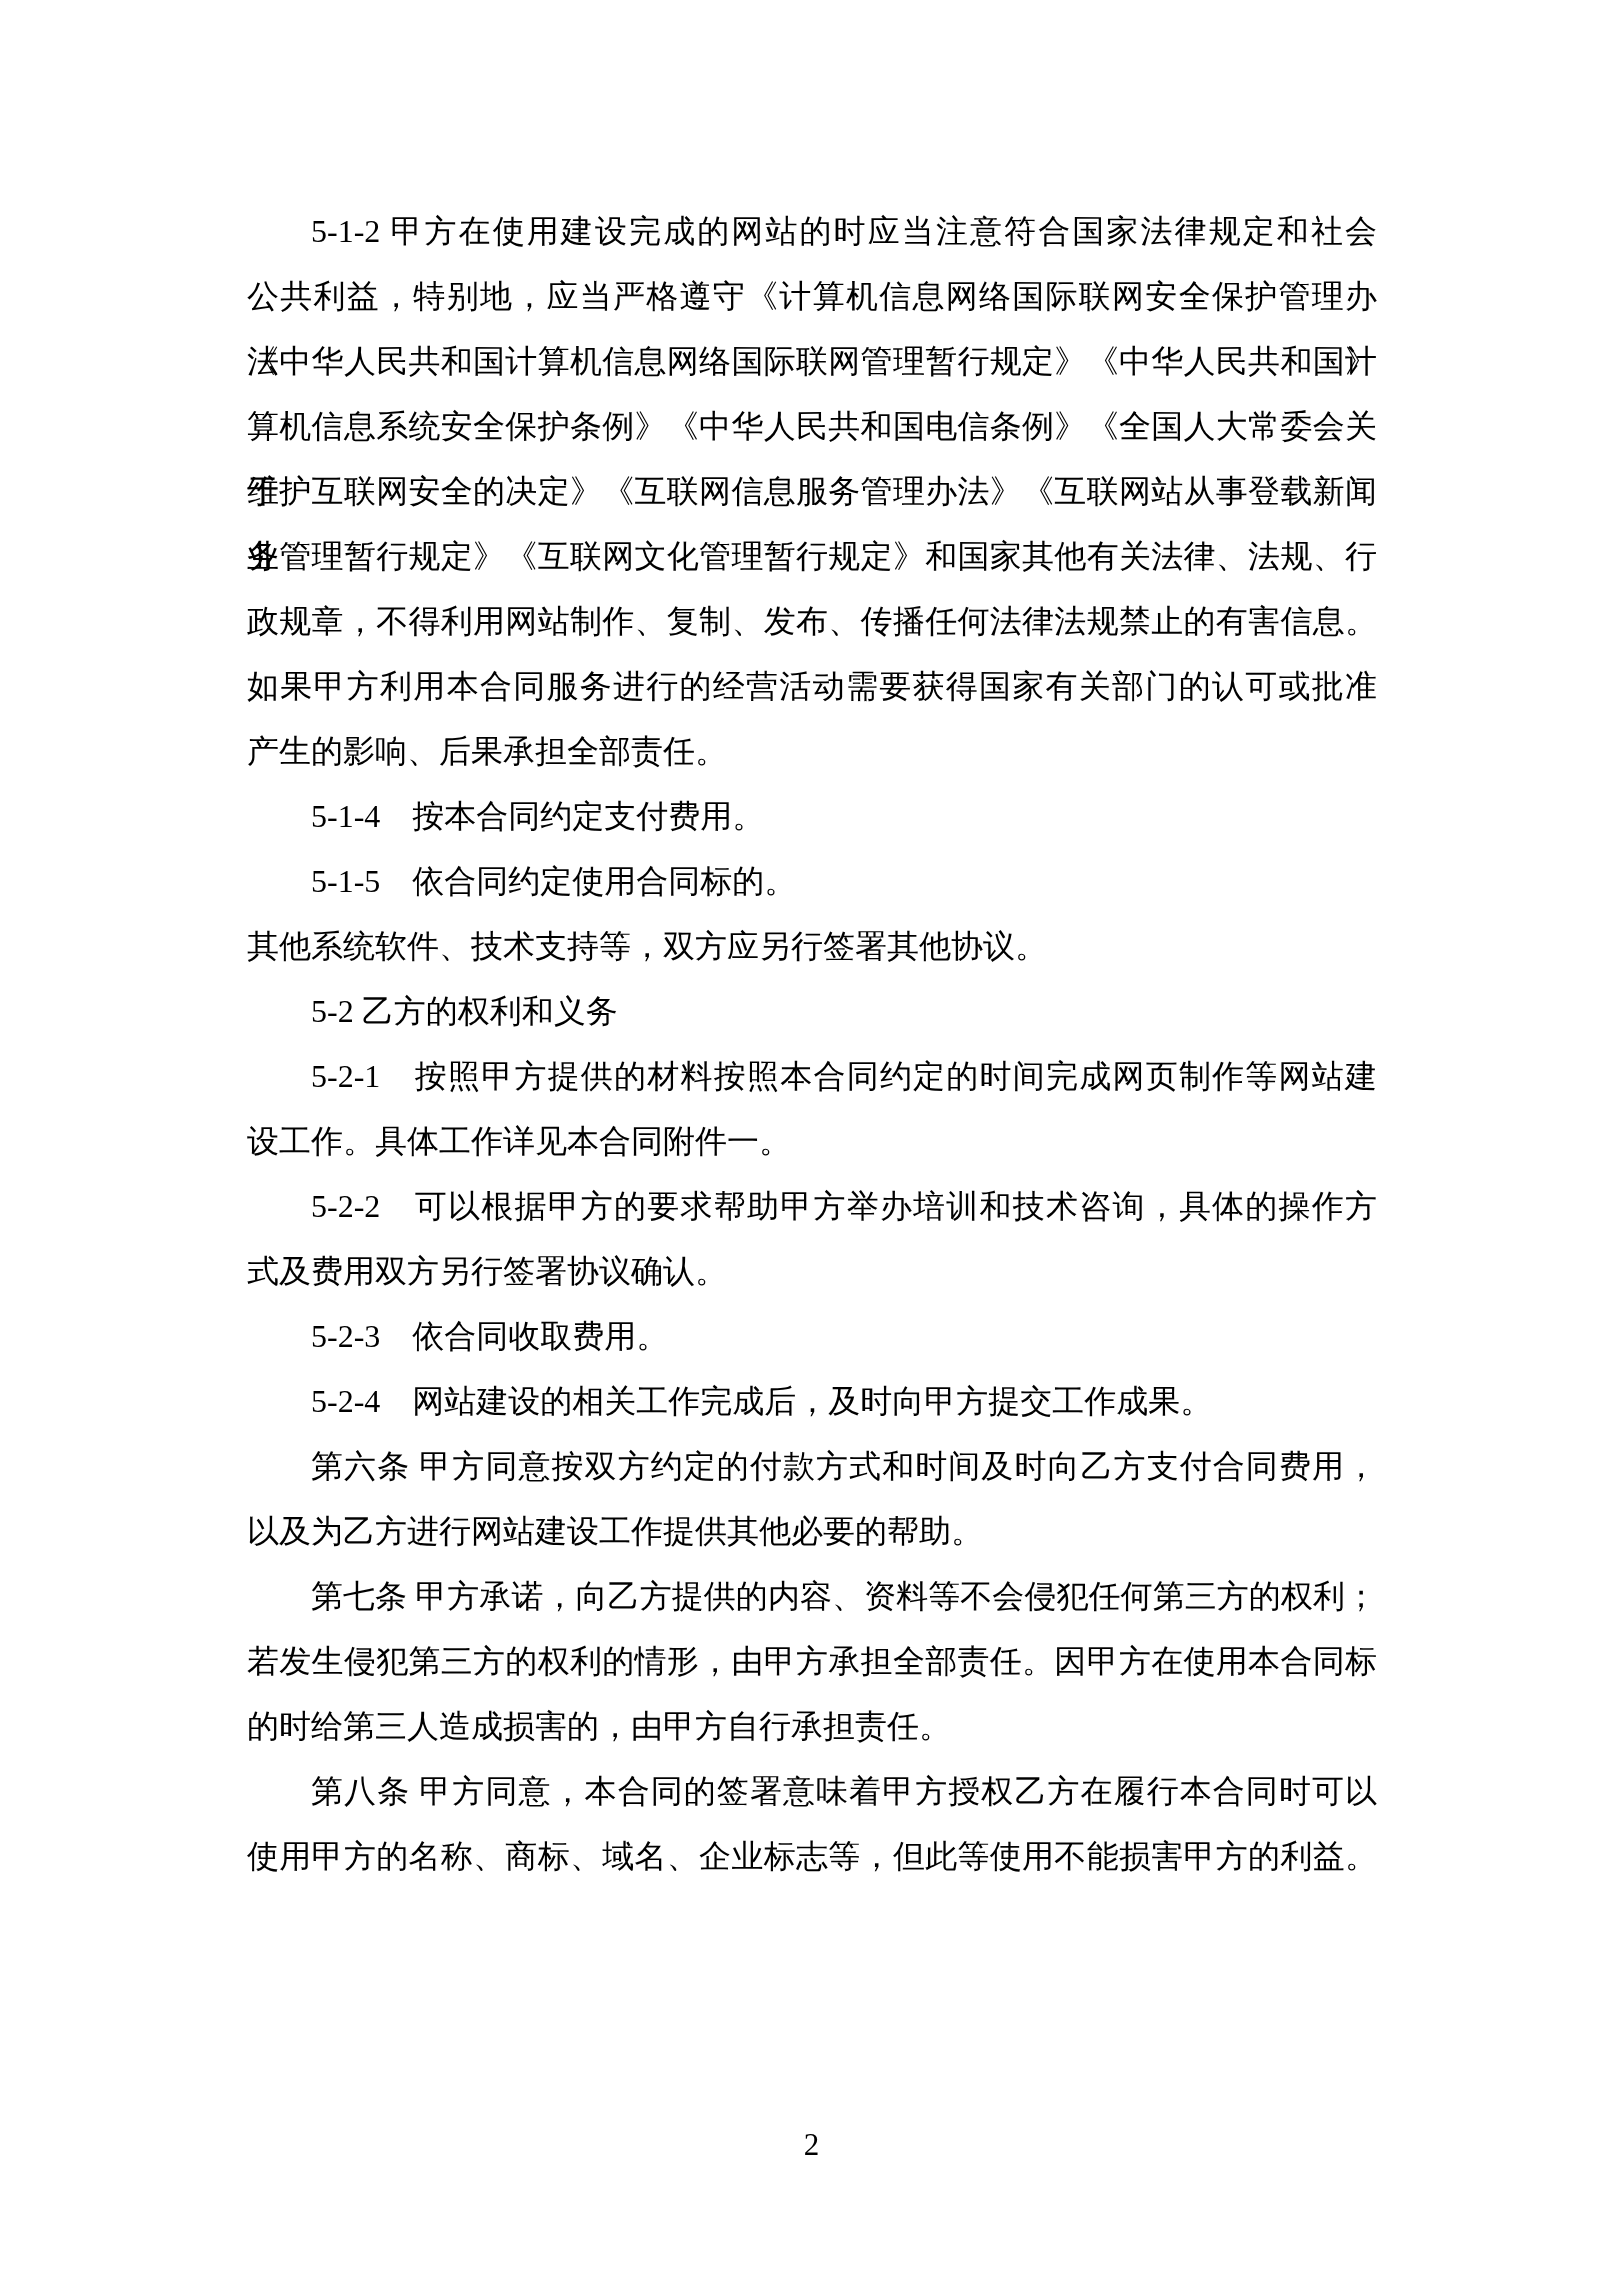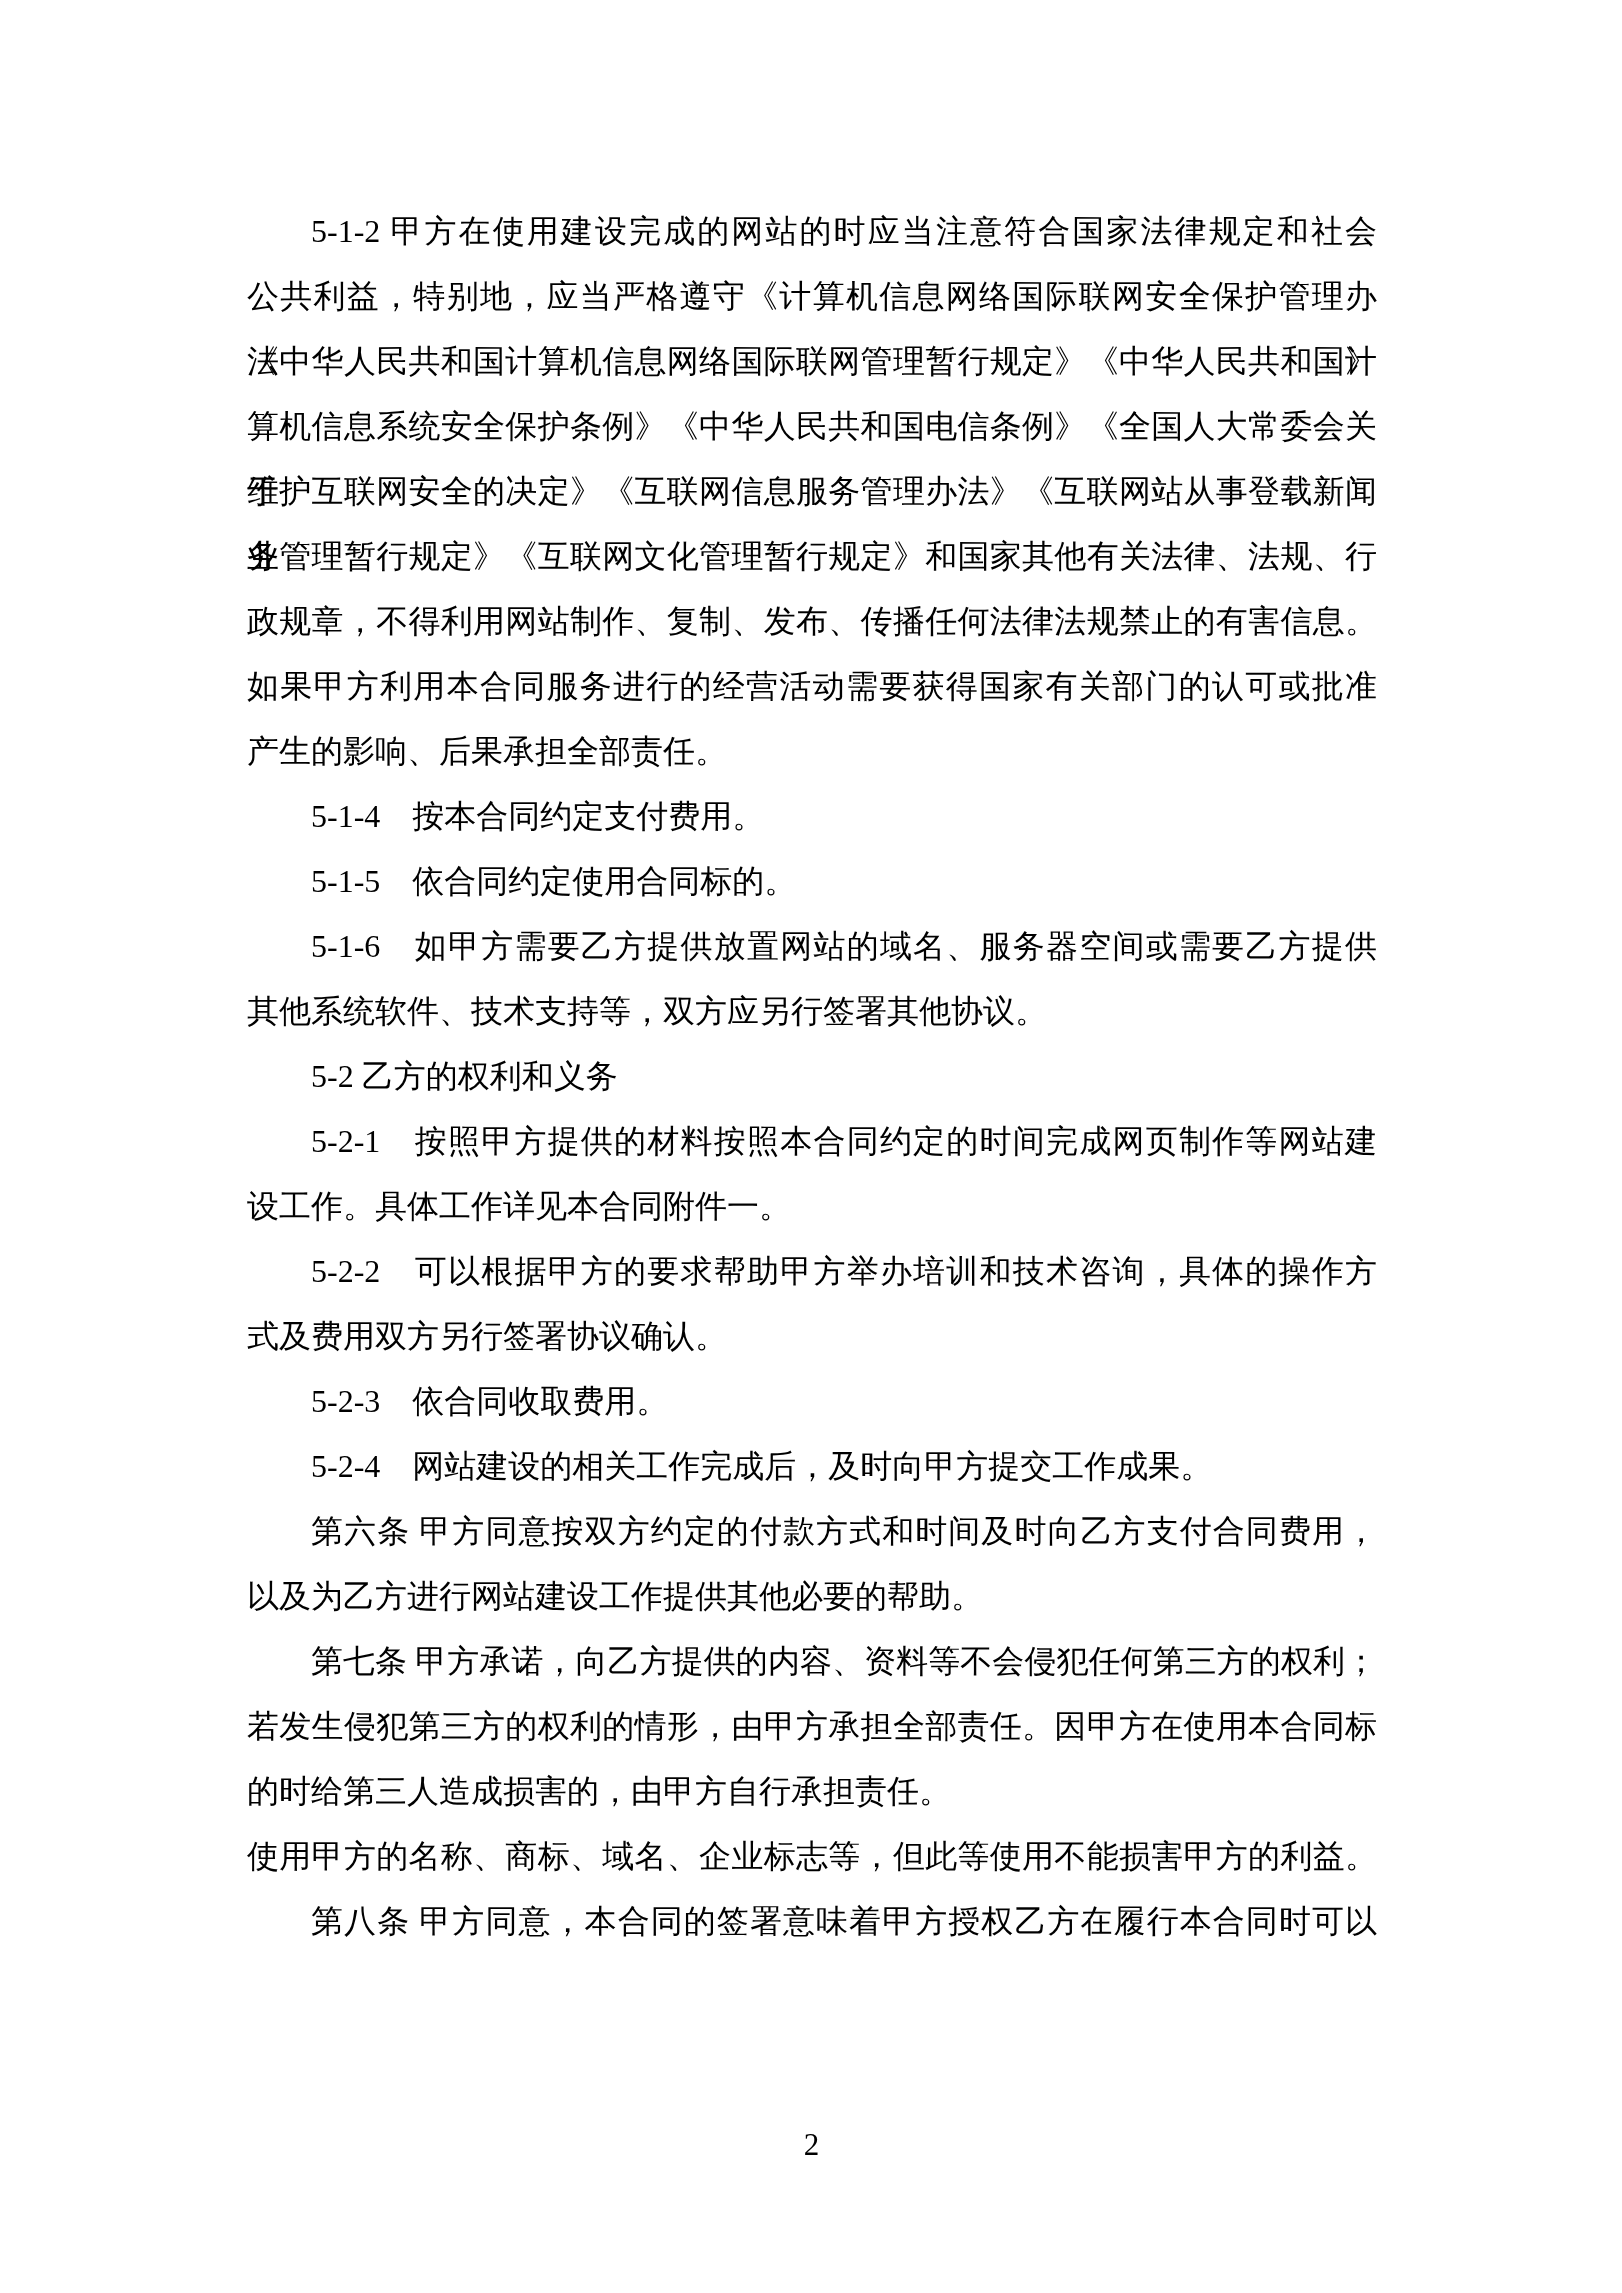--- a/index.html
+++ b/index.html
@@ -55,32 +55,31 @@
       <div class="line fill">公共利益，特别地，应当严格遵守《计算机信息网络国际联网安全保护管理办法》</div>
       <div class="line fill">《中华人民共和国计算机信息网络国际联网管理暂行规定》《中华人民共和国计</div>
       <div class="line fill">算机信息系统安全保护条例》《中华人民共和国电信条例》《全国人大常委会关于</div>
       <div class="line fill">维护互联网安全的决定》《互联网信息服务管理办法》《互联网站从事登载新闻业</div>
       <div class="line fill">务管理暂行规定》《互联网文化管理暂行规定》和国家其他有关法律、法规、行</div>
       <div class="line fill">政规章，不得利用网站制作、复制、发布、传播任何法律法规禁止的有害信息。</div>
       <div class="line fill">如果甲方利用本合同服务进行的经营活动需要获得国家有关部门的认可或批准</div>
       <div class="line">产生的影响、后果承担全部责任。</div>
       <div class="line indent">5-1-4　按本合同约定支付费用。</div>
       <div class="line indent">5-1-5　依合同约定使用合同标的。</div>
-      <div class="line fill indent">5-1-6　如甲方需要乙方提供放置网站的域名、服务器空间或需要乙方提供</div>
       <div class="line">其他系统软件、技术支持等，双方应另行签署其他协议。</div>
       <div class="line indent">5-2 乙方的权利和义务</div>
       <div class="line fill indent">5-2-1　按照甲方提供的材料按照本合同约定的时间完成网页制作等网站建</div>
       <div class="line">设工作。具体工作详见本合同附件一。</div>
       <div class="line fill indent">5-2-2　可以根据甲方的要求帮助甲方举办培训和技术咨询，具体的操作方</div>
       <div class="line">式及费用双方另行签署协议确认。</div>
       <div class="line indent">5-2-3　依合同收取费用。</div>
       <div class="line indent">5-2-4　网站建设的相关工作完成后，及时向甲方提交工作成果。</div>
       <div class="line fill indent">第六条 甲方同意按双方约定的付款方式和时间及时向乙方支付合同费用，</div>
       <div class="line">以及为乙方进行网站建设工作提供其他必要的帮助。</div>
       <div class="line fill indent">第七条 甲方承诺，向乙方提供的内容、资料等不会侵犯任何第三方的权利；</div>
       <div class="line fill">若发生侵犯第三方的权利的情形，由甲方承担全部责任。因甲方在使用本合同标</div>
       <div class="line">的时给第三人造成损害的，由甲方自行承担责任。</div>
+      <div class="line fill indent">第八条 甲方同意，本合同的签署意味着甲方授权乙方在履行本合同时可以</div>
       <div class="line fill">使用甲方的名称、商标、域名、企业标志等，但此等使用不能损害甲方的利益。</div>
-      <div class="line fill indent">第八条 甲方同意，本合同的签署意味着甲方授权乙方在履行本合同时可以</div>
     </div>
   <div class="pagenum">2</div>
 </div>
 
 
 </body></html>

